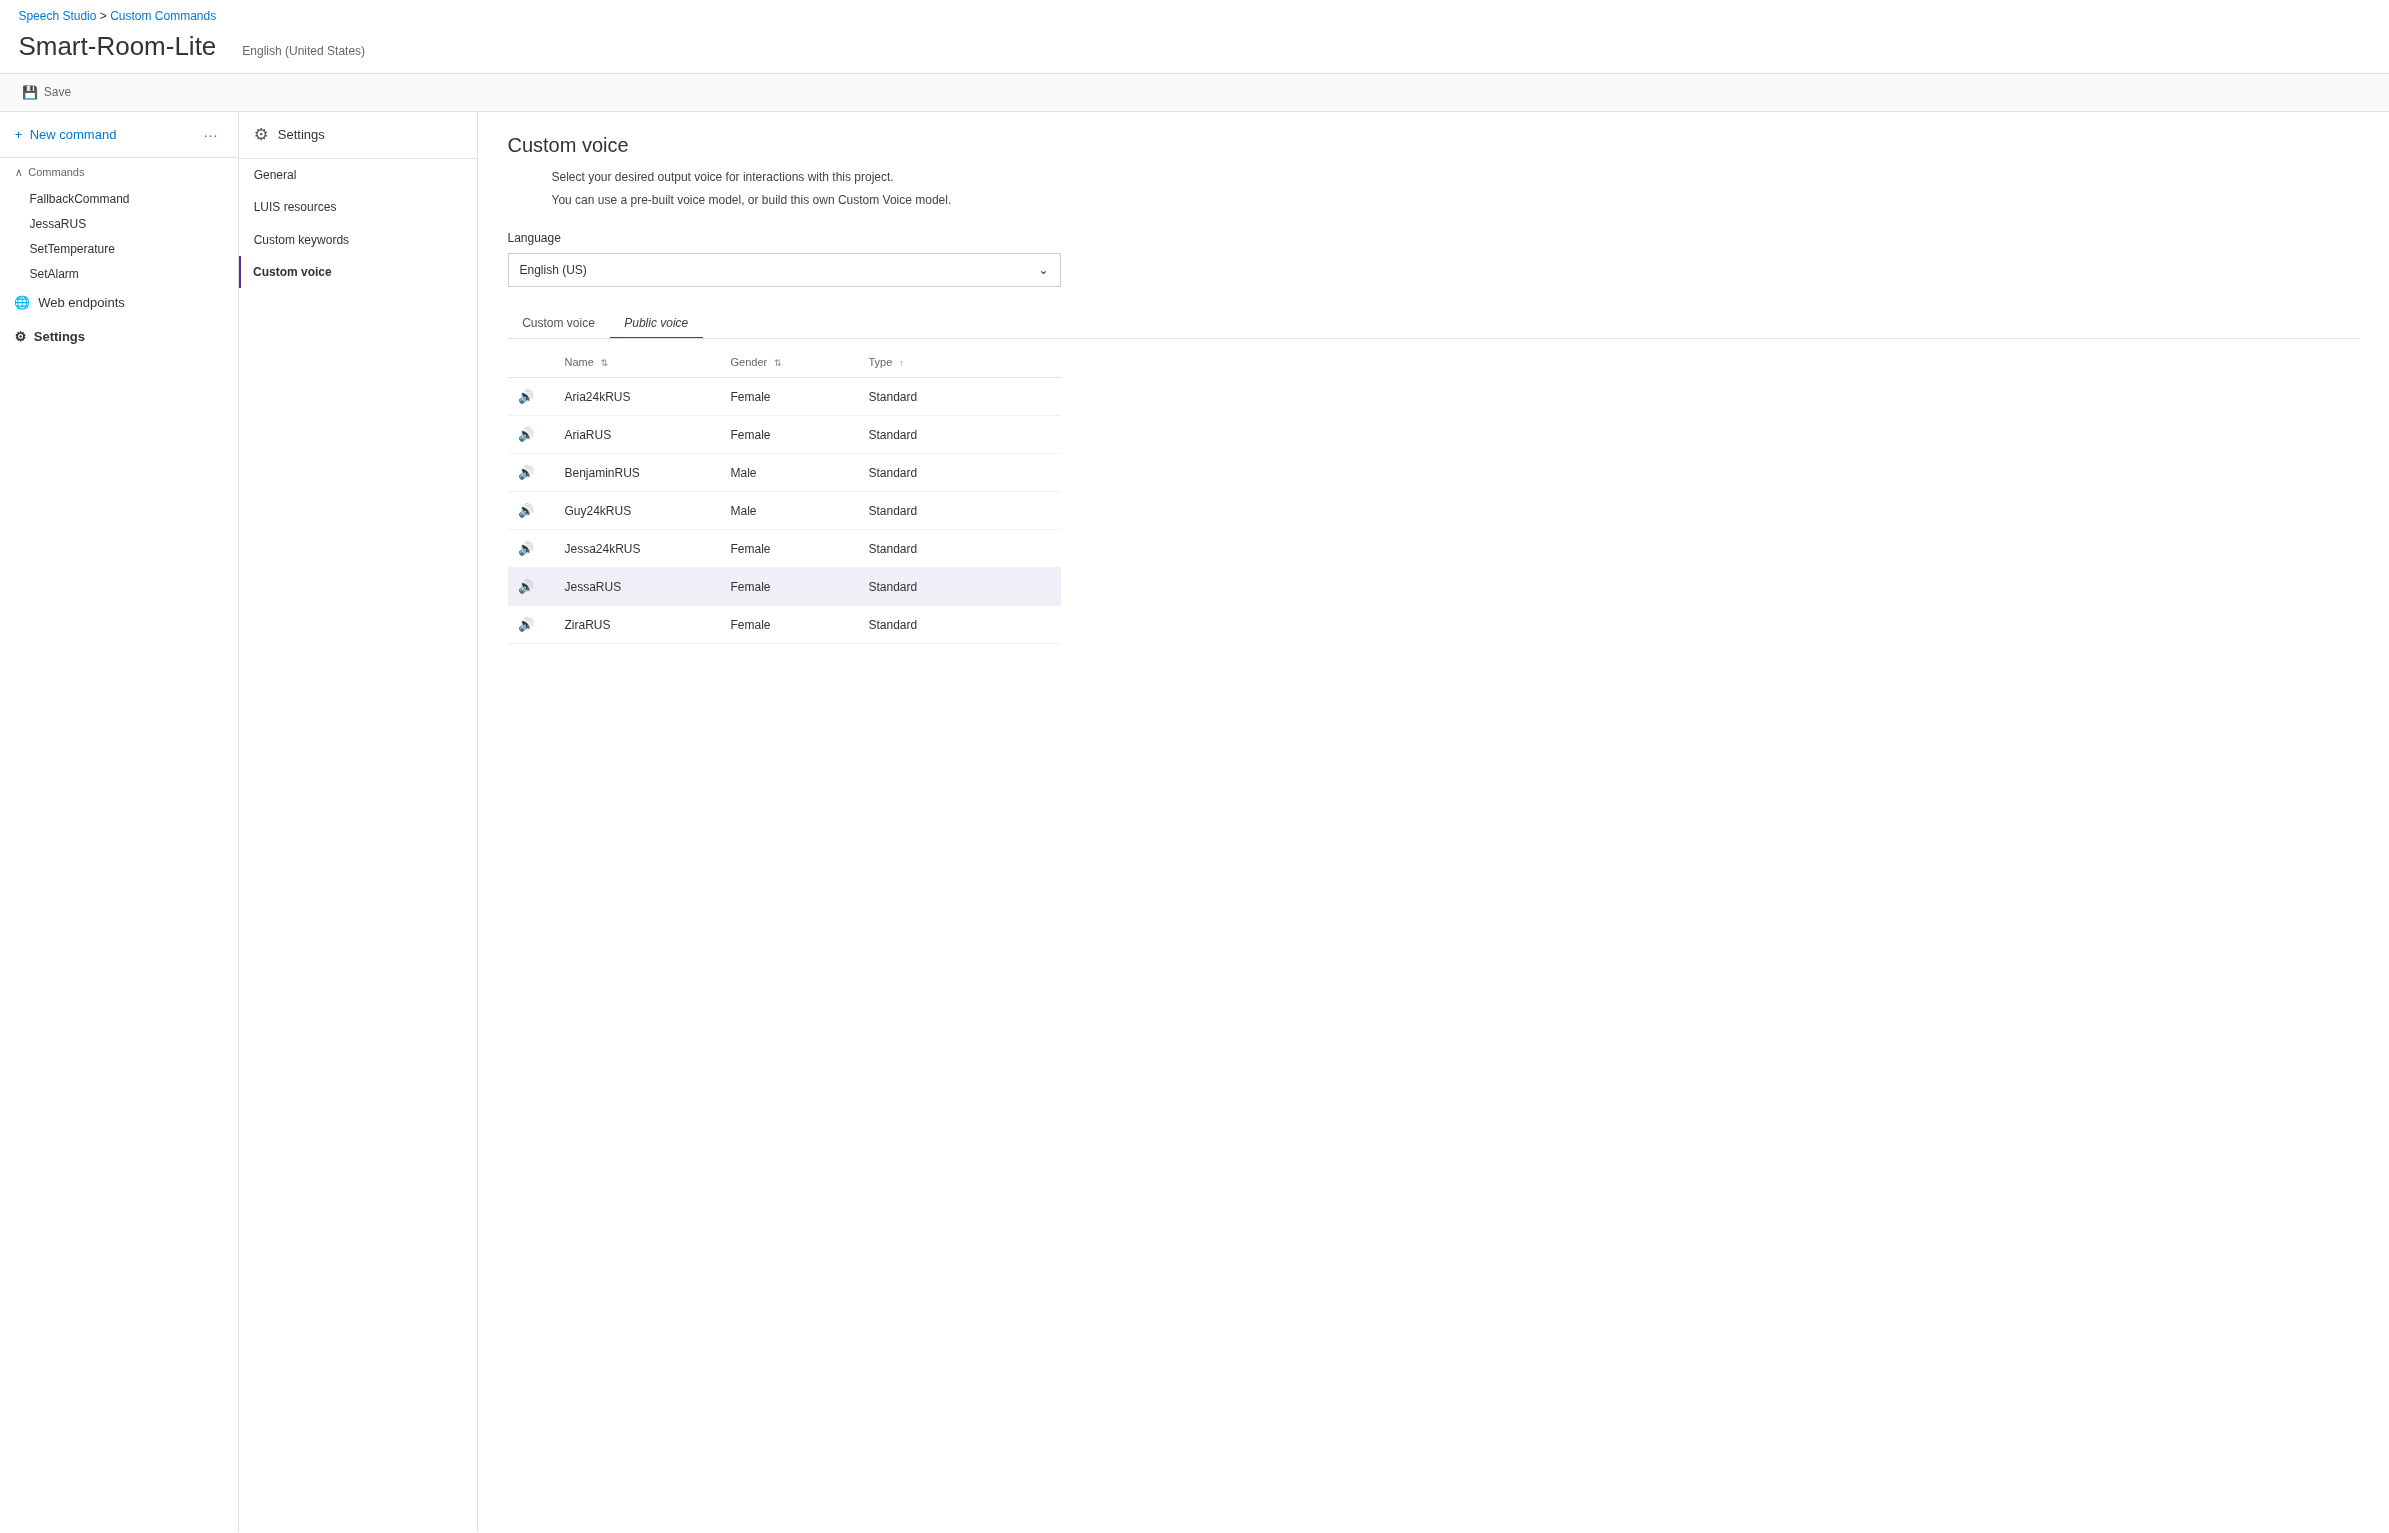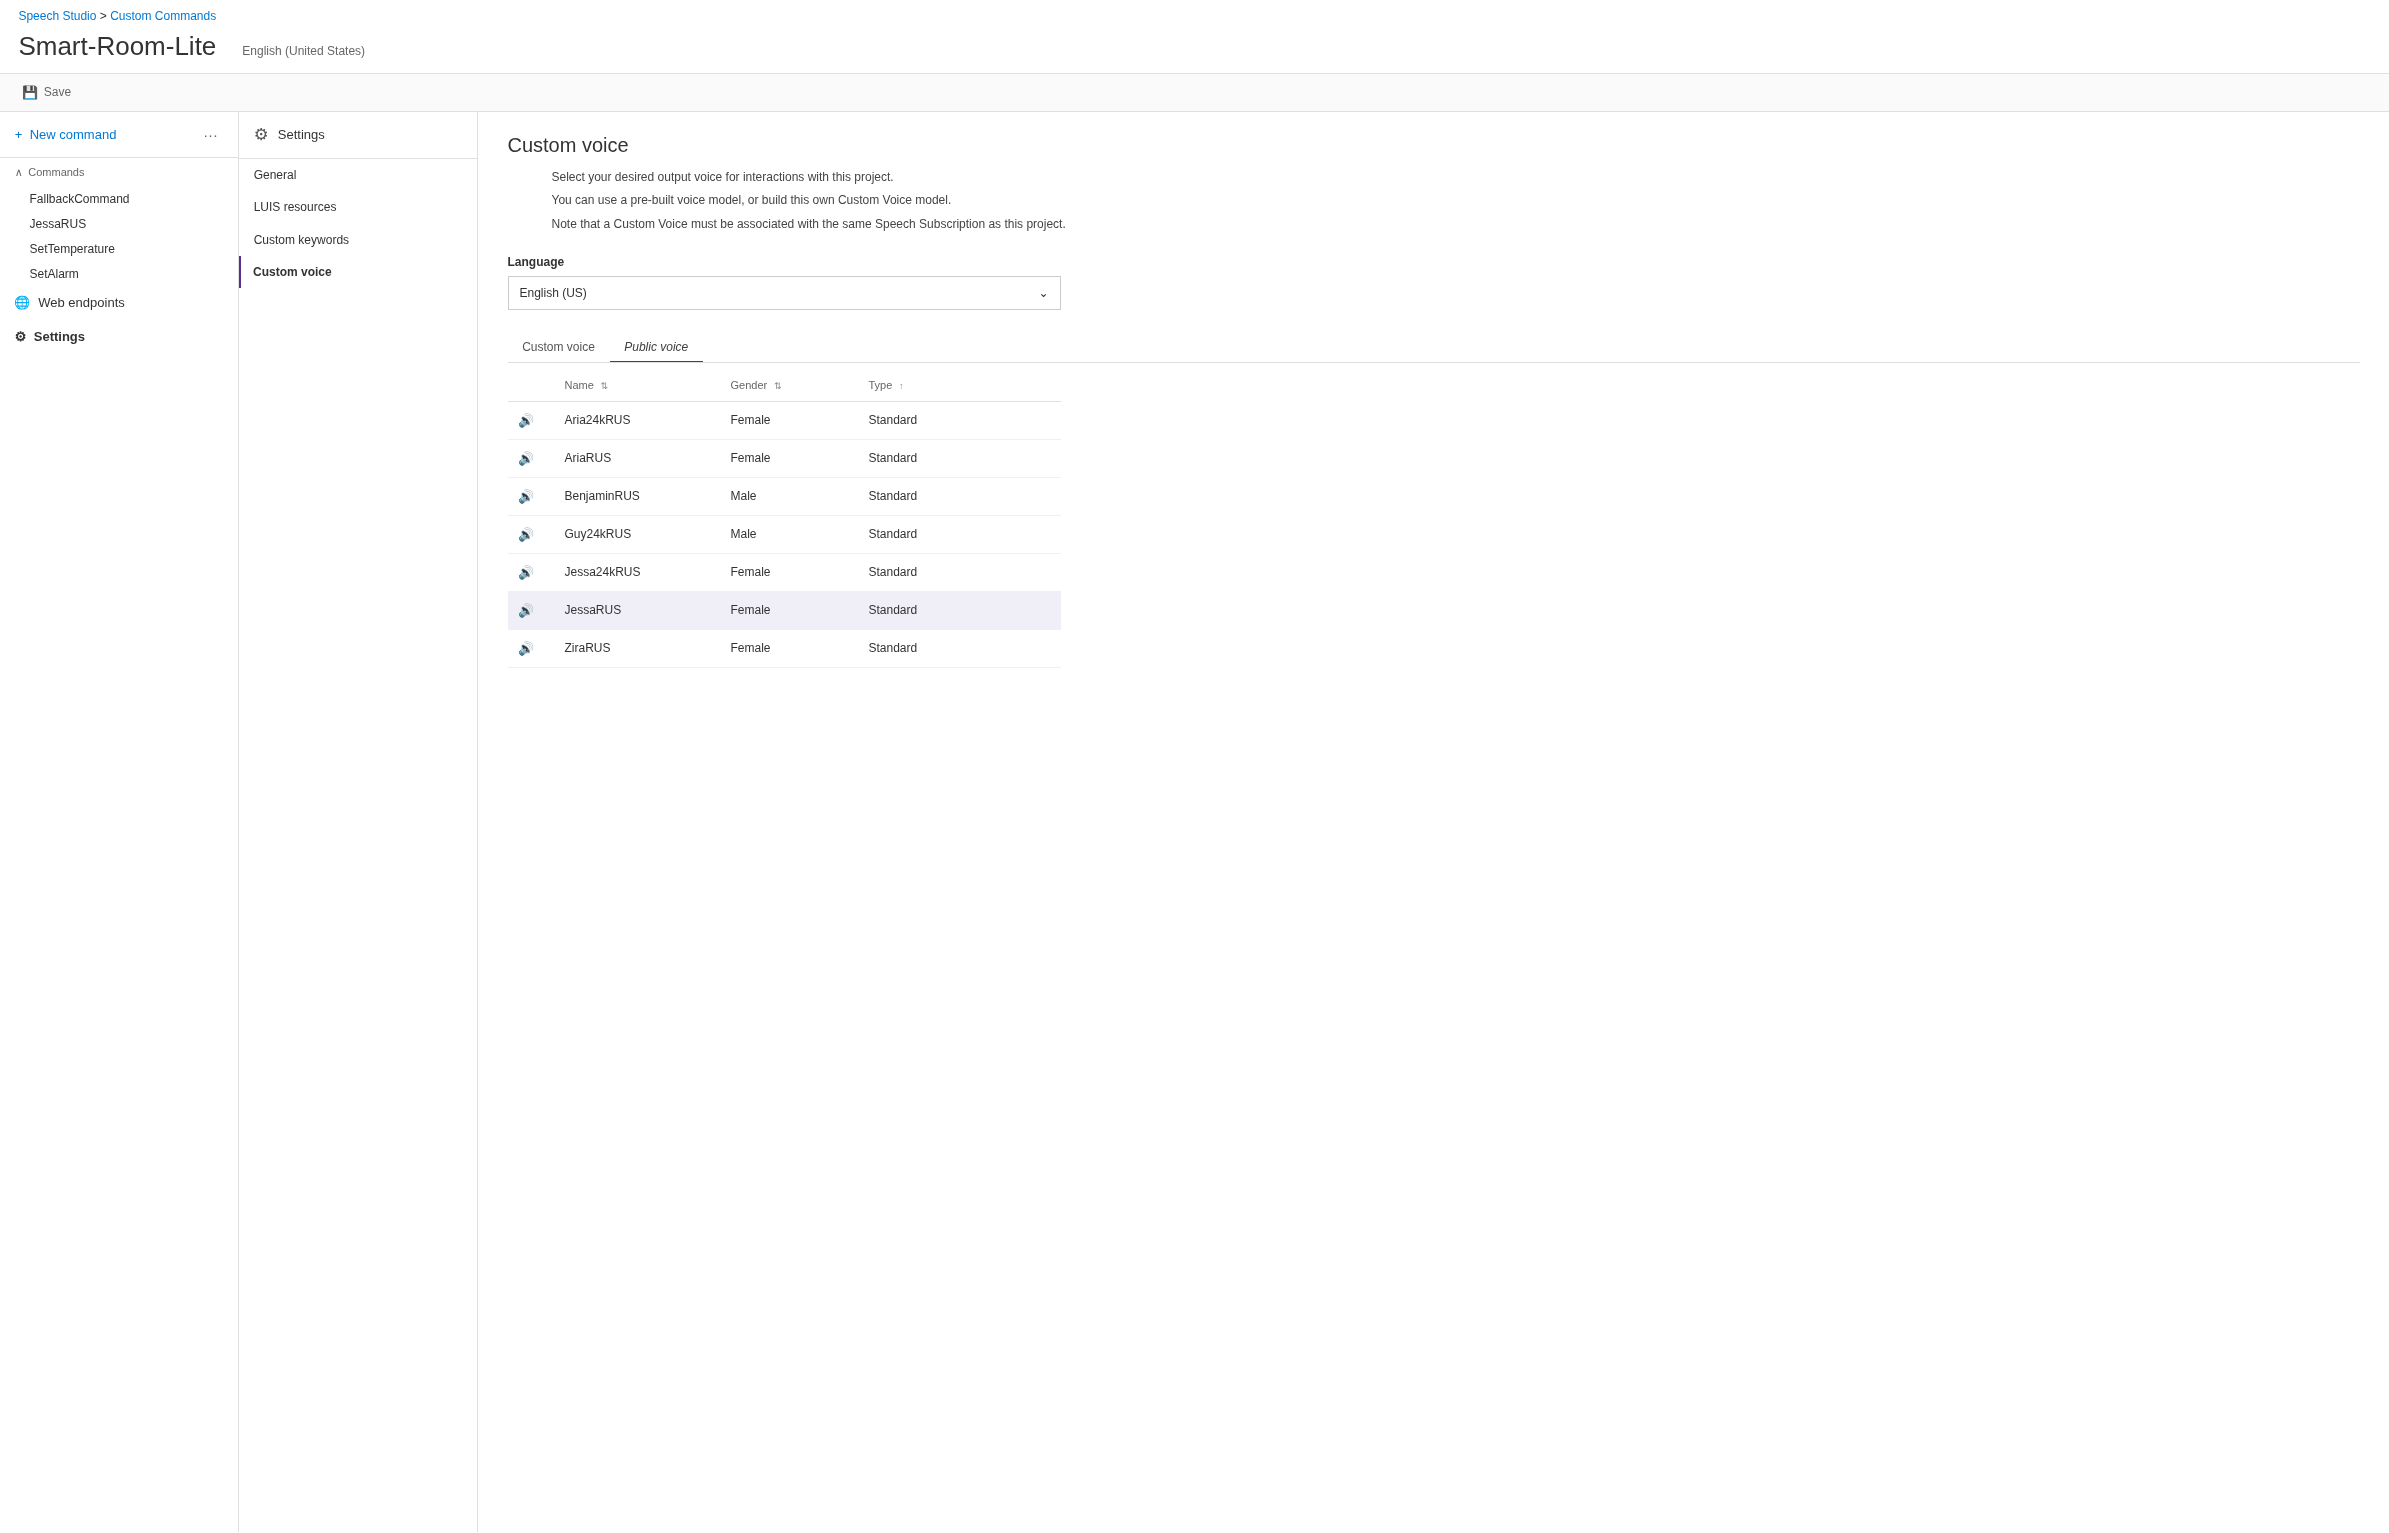--- a/index.html
+++ b/index.html
@@ -43,21 +43,21 @@
     .middle-nav-item { padding: 9.2px 14.7px; font-size: 12px; cursor: pointer; color: #333; }
     .middle-nav-item.active { border-left: 2.8px solid #5c2d91; font-weight: 600; padding-left: 12px; }
 
     
     .content-panel { flex: 1; overflow-y: auto; padding: 22px 29.5px; }
 
     .content-title { font-size: 20px; font-weight: 400; margin-bottom: 11px; }
     .content-desc { font-size: 12px; color: #444; margin-bottom: 5.5px; line-height: 1.5; margin-left: 44px; }
 
     .form-section { margin-top: 22px; }
-    .form-label { font-size: 12px; font-weight: 700; margin-bottom: 7.4px; color: #333; }
+    .form-label { font-size: 12px; font-weight: 400; margin-bottom: 7.4px; color: #333; }
 
     .select-dropdown { display: flex; align-items: center; justify-content: space-between; border: 0.9px solid #ccc; padding: 9px 11px; width: 553px; cursor: pointer; background: #fff; font-size: 12px; }
 
     
     .voice-tabs { display: flex; gap: 0; margin-top: 22px; border-bottom: 0.9px solid #ddd; }
     .voice-tab { padding: 7.4px 14.7px; font-size: 12px; cursor: pointer; color: #555; border-bottom: 1.8px solid transparent; }
     .voice-tab.active { color: #404040; border-bottom: 1.8px solid #5c2d91; font-weight: 500; font-style: italic; }
 
     
     .voice-table { width: 553px; margin-top: 7.4px; border-collapse: collapse; }
@@ -144,21 +144,20 @@
         <div class="middle-nav-item">Custom keywords</div>
         <div class="middle-nav-item active">Custom voice</div>
       </div>
     </div>
 
     <div class="content-panel">
       <h2 class="content-title">Custom voice</h2>
 
       <p class="content-desc">Select your desired output voice for interactions with this project.</p>
       <p class="content-desc">You can use a pre-built voice model, or build this own Custom Voice model.</p>
-      <p class="content-desc">Note that a Custom Voice must be associated with the same Speech Subscription as this project.</p>
 
       <div class="form-section">
         <div class="form-label">Language</div>
         <div class="select-dropdown">
           <span>English (US)</span>
           <span>⌄</span>
         </div>
       </div>
 
       <div class="voice-tabs">

